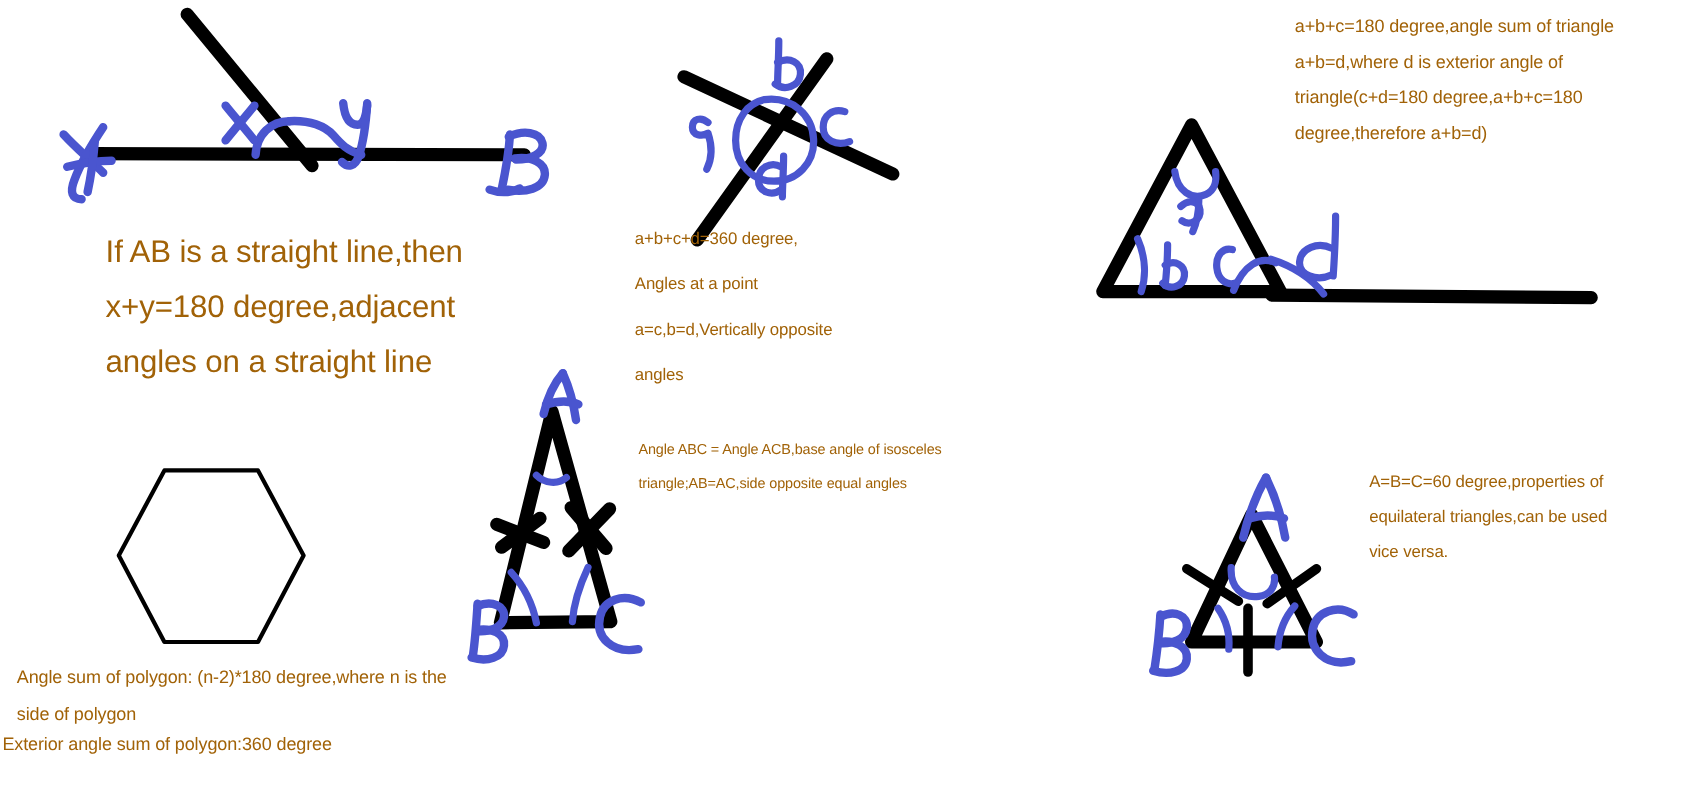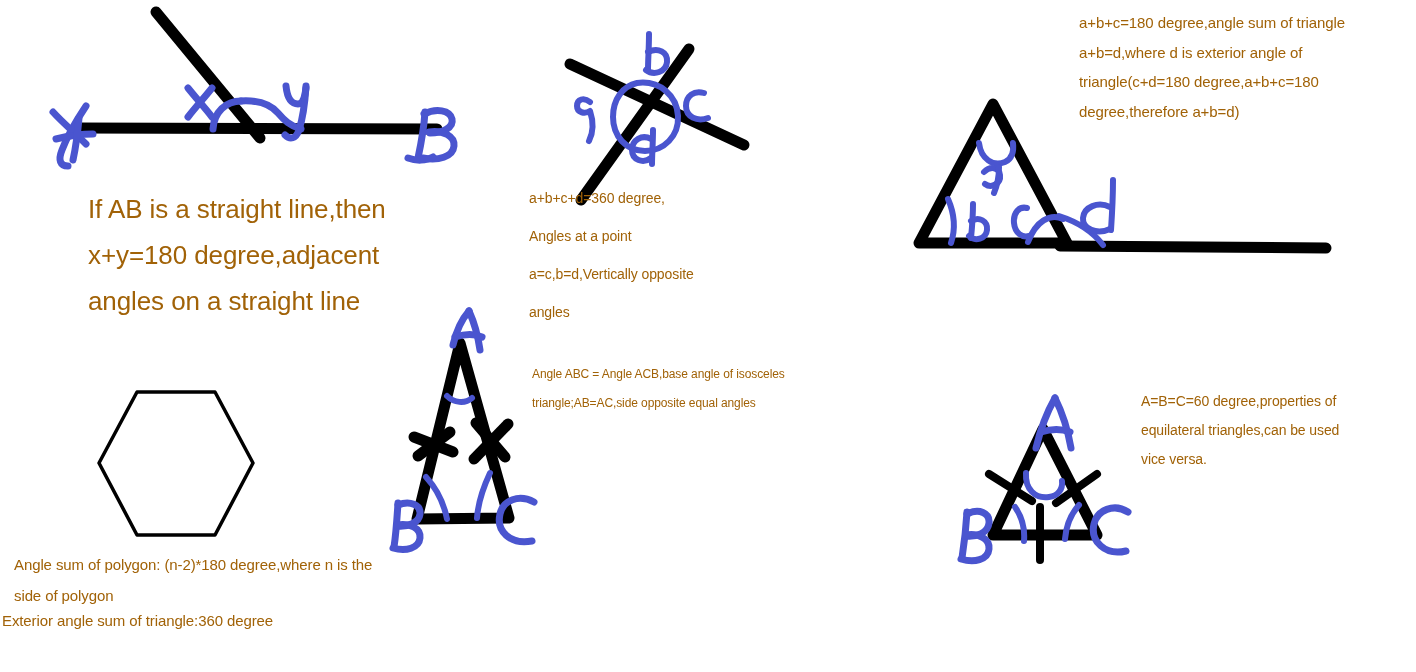--- a/index.html
+++ b/index.html
@@ -244,17 +244,17 @@
 a+b=d,where d is exterior angle of
 triangle(c+d=180 degree,a+b+c=180
 degree,therefore a+b=d)</div>
 
 <div class="note note-isosceles">Angle ABC = Angle ACB,base angle of isosceles
 triangle;AB=AC,side opposite equal angles</div>
 
 <div class="note note-polygon-a">Angle sum of polygon: (n-2)*180 degree,where n is the
 side of polygon</div>
 
-<div class="note note-polygon-b">Exterior angle sum of triangle:360 degree</div>
+<div class="note note-polygon-b">Exterior angle sum of polygon:360 degree</div>
 
 <div class="note note-equilateral">A=B=C=60 degree,properties of
 equilateral triangles,can be used
 vice versa.</div>
 
 </body></html>

